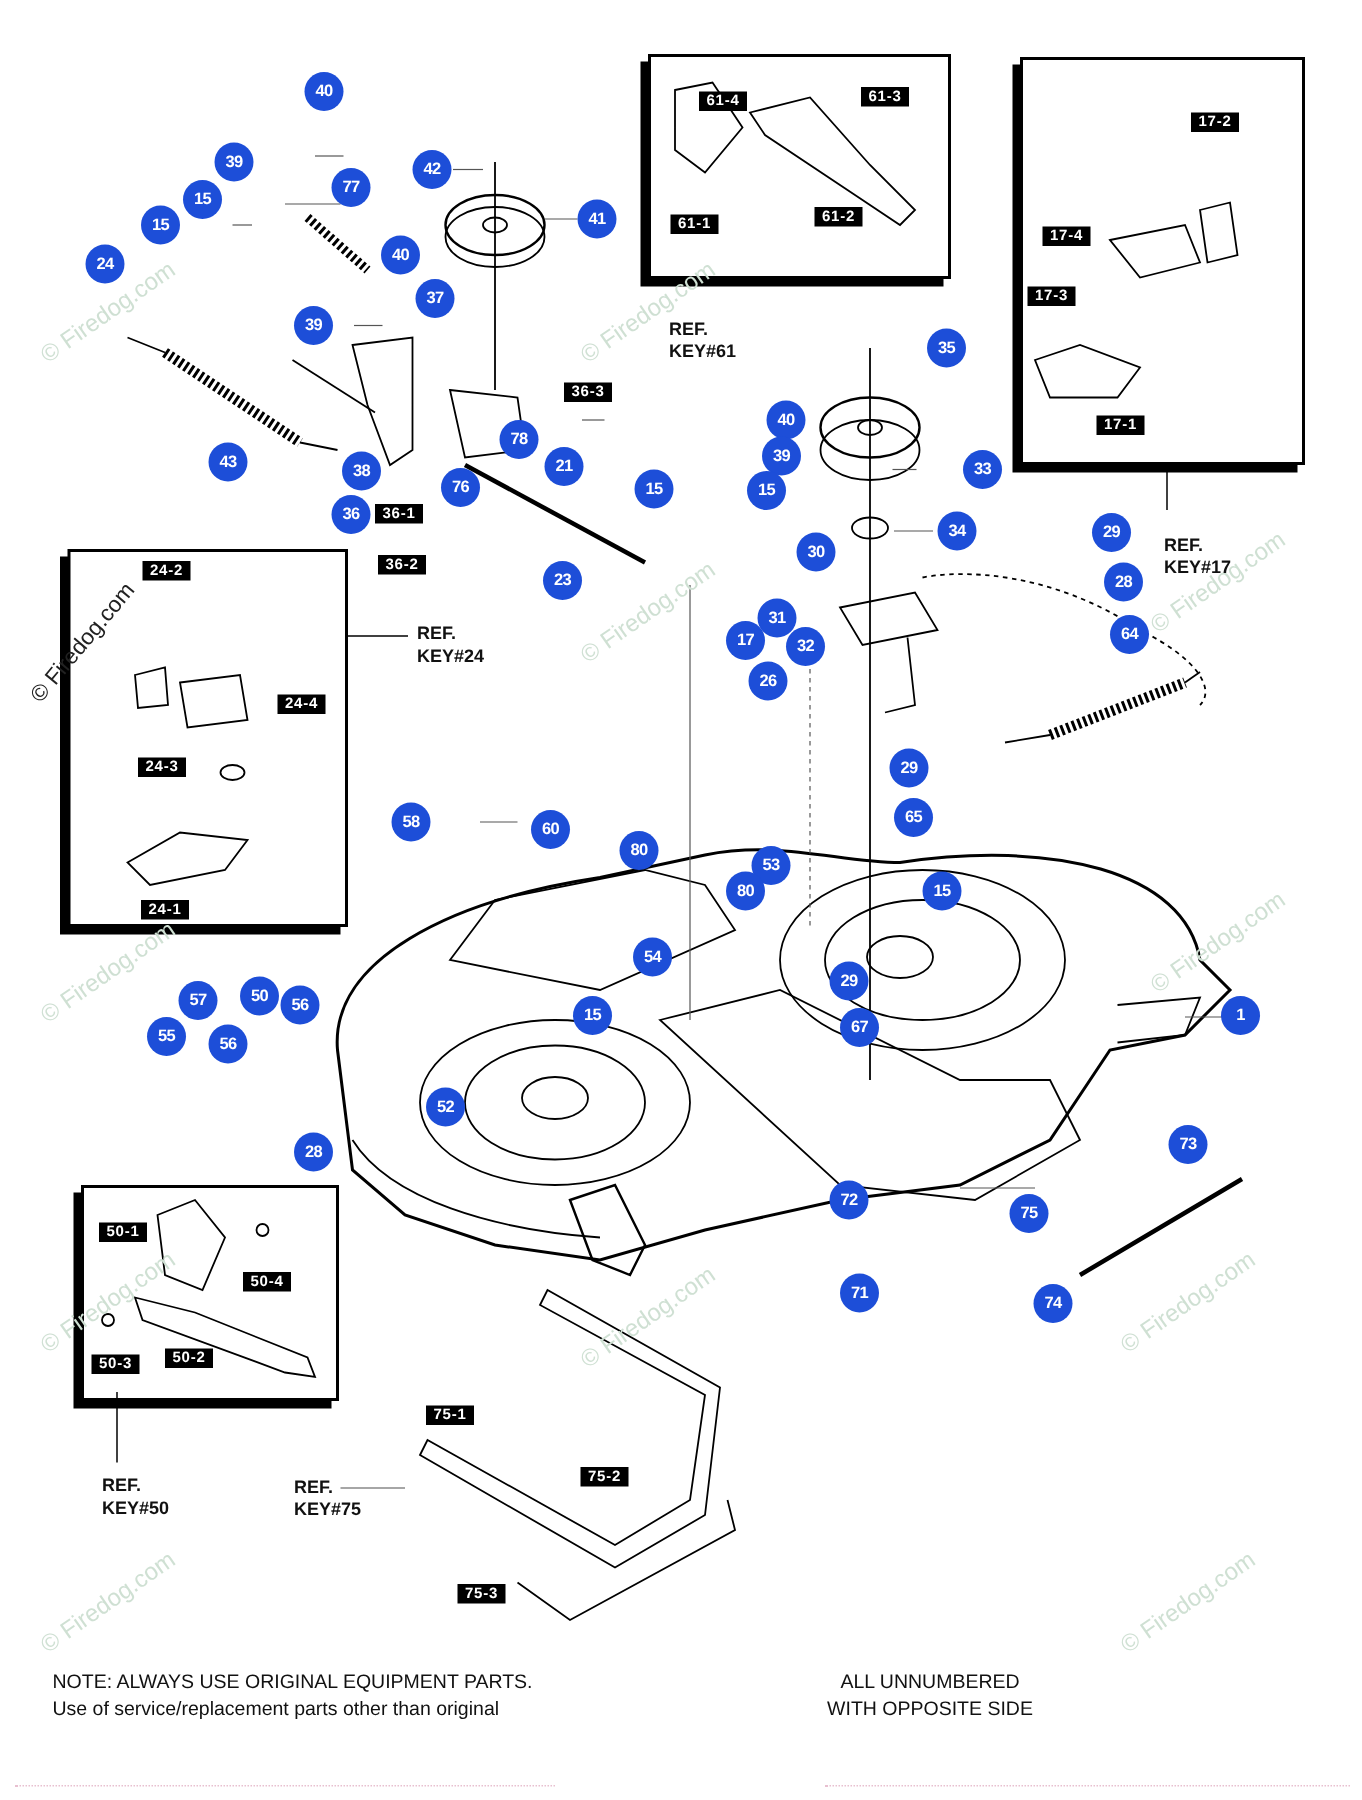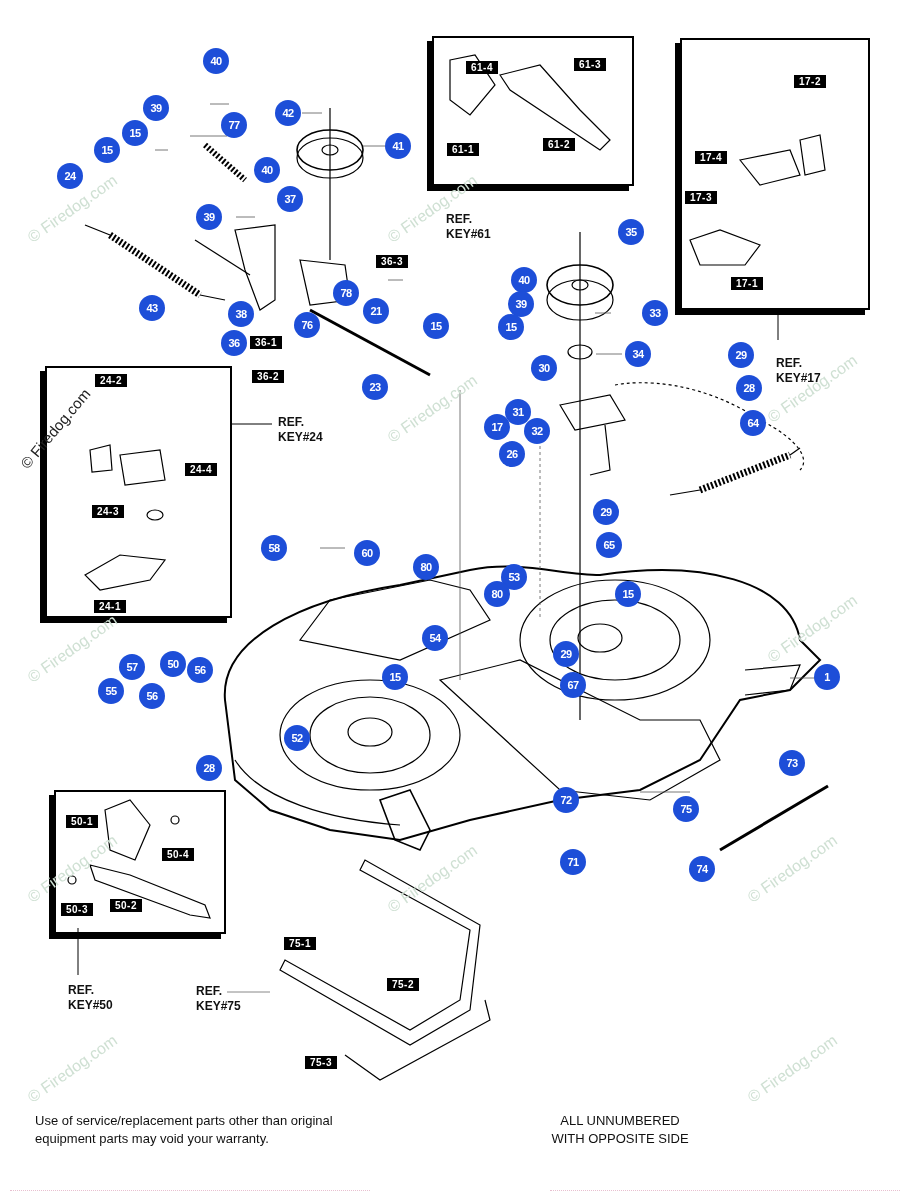--- a/index.html
+++ b/index.html
@@ -245,22 +245,22 @@
 <div class="ref" style="left:68px;top:983px;">
   <span class="k">REF.</span>
   <span class="k">KEY#50</span>
 </div>
 <div class="ref" style="left:196px;top:984px;">
   <span class="k">REF.</span>
   <span class="k">KEY#75</span>
 </div>
 
 <div class="note" style="left:35px;top:1112px;">
+  <div>NOTE: ALWAYS USE ORIGINAL EQUIPMENT PARTS.</div>
   <div>Use of service/replacement parts other than original</div>
-  <div>equipment parts may void your warranty.</div>
 </div>
 <div class="note note-r" style="left:490px;top:1112px;width:260px;">
   <div>ALL UNNUMBERED</div>
   <div>WITH OPPOSITE SIDE</div>
 </div>
 
 <div class="dots" style="left:10px;width:360px;"></div>
 <div class="dots" style="left:550px;width:350px;"></div>
 
 </body></html>

